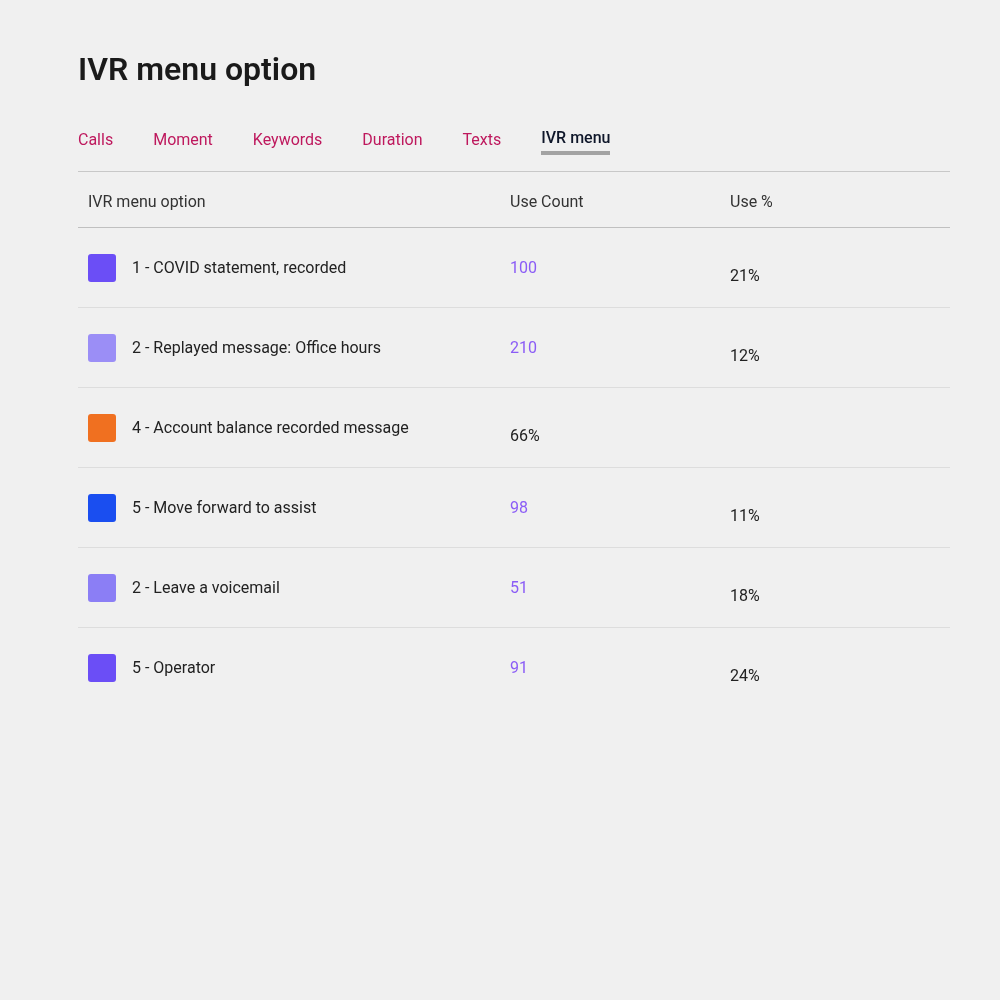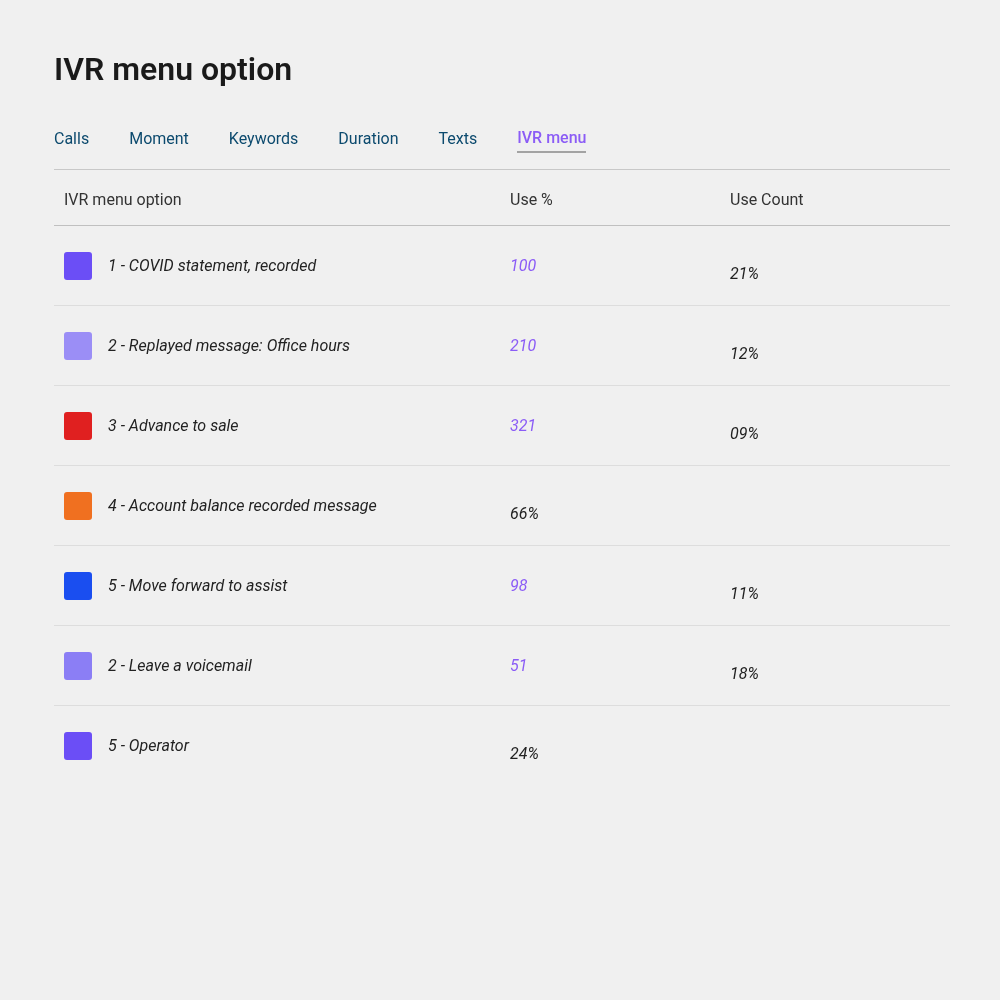--- a/index.html
+++ b/index.html
@@ -13,50 +13,50 @@
       font-family: -apple-system, BlinkMacSystemFont, 'Segoe UI', Roboto, sans-serif;
       width: 1000px;
       height: 1000px;
       overflow: hidden;
     }
 
     .page-container {
       background-color: #f0f0f0;
       width: 1000px;
       height: 1000px;
-      padding: 50px 50px 0 54px;
+      padding: 50px 50px 0 78px;
     }
 
     .page-title {
       font-size: 32px;
       font-weight: 600;
       color: #1a1a1a;
       margin-bottom: 40px;
     }
 
     .tabs-nav {
       display: flex;
       align-items: center;
       gap: 40px;
       border-bottom: 1px solid #c8c8c8;
       padding-bottom: 16px;
       margin-bottom: 0;
     }
 
     .tab-item {
       font-size: 16px;
-      color: #0c4a6e;
+      color: #be185d;
       cursor: pointer;
       padding-bottom: 4px;
       text-decoration: none;
     }
 
     .tab-item.active {
-      color: #8b5cf6;
-      border-bottom: 2px solid #a3a3a3;
+      color: #0f172a;
+      border-bottom: 4px solid #a3a3a3;
       font-weight: 500;
     }
 
     .table-container {
       margin-top: 0;
     }
 
     .table-header {
       display: grid;
       grid-template-columns: 1fr 220px 220px;
@@ -73,21 +73,20 @@
     .table-header-cell:first-child {
       padding-left: 10px;
     }
 
     .table-row {
       display: grid;
       grid-template-columns: 1fr 220px 220px;
       padding: 22px 0;
       align-items: center;
       border-bottom: 1px solid #ddd;
-      font-style: italic;
     }
 
     .table-row:last-child {
       border-bottom: none;
     }
 
     .row-name-cell {
       display: flex;
       align-items: center;
       gap: 16px;
@@ -128,50 +127,42 @@
     <span class="tab-item">Moment</span>
     <span class="tab-item">Keywords</span>
     <span class="tab-item">Duration</span>
     <span class="tab-item">Texts</span>
     <span class="tab-item active">IVR menu</span>
   </nav>
 
   <div class="table-container">
     <div class="table-header">
       <div class="table-header-cell">IVR menu option</div>
+      <div class="table-header-cell">Use Count</div>
       <div class="table-header-cell">Use %</div>
-      <div class="table-header-cell">Use Count</div>
     </div>
 
     <div class="table-row">
       <div class="row-name-cell">
         <div class="color-swatch" style="background-color: #6b4ef6;"></div>
         <span class="row-label">1 - COVID statement, recorded</span>
       </div>
       <div class="row-count">100</div>
       <div class="row-percent">21%</div>
     </div>
 
     <div class="table-row">
       <div class="row-name-cell">
         <div class="color-swatch" style="background-color: #9b8ef6;"></div>
         <span class="row-label">2 - Replayed message: Office hours</span>
       </div>
       <div class="row-count">210</div>
       <div class="row-percent">12%</div>
     </div>
 
-    <div class="table-row">
-      <div class="row-name-cell">
-        <div class="color-swatch" style="background-color: #e02020;"></div>
-        <span class="row-label">3 - Advance to sale</span>
-      </div>
-      <div class="row-count">321</div>
-      <div class="row-percent">09%</div>
-    </div>
 
     <div class="table-row">
       <div class="row-name-cell">
         <div class="color-swatch" style="background-color: #f07020;"></div>
         <span class="row-label">4 - Account balance recorded message</span>
       </div>
       <div class="row-percent">66%</div>
     </div>
 
     <div class="table-row">
@@ -190,17 +181,18 @@
       </div>
       <div class="row-count">51</div>
       <div class="row-percent">18%</div>
     </div>
 
     <div class="table-row">
       <div class="row-name-cell">
         <div class="color-swatch" style="background-color: #6b4ef6;"></div>
         <span class="row-label">5 - Operator</span>
       </div>
+      <div class="row-count">91</div>
       <div class="row-percent">24%</div>
     </div>
 
   </div>
 </div>
 
 </body></html>

